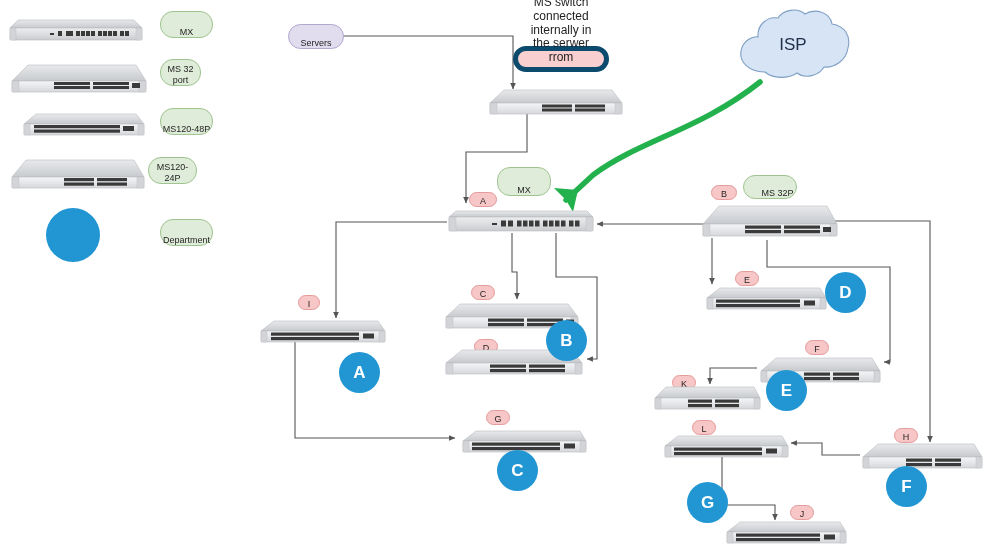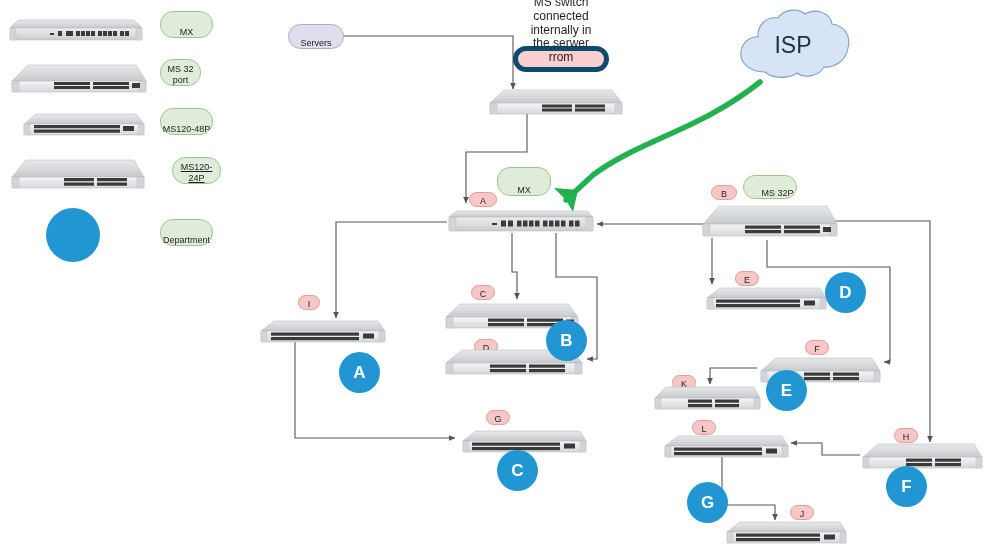--- a/index.html
+++ b/index.html
@@ -40,21 +40,21 @@
     display:flex;align-items:center;justify-content:center;
     color:#ffffff;font-size:17px;font-weight:bold;
   }
   .dept-plain{background:#2196d3;}
 
   
   .cloud-wrap{position:absolute;}
   .cloud-label{
     position:absolute;left:0;top:0;width:100%;height:100%;
     display:flex;align-items:center;justify-content:center;
-    font-size:23px;color:#20304a;
+    font-size:17px;color:#20304a;
   }
 
   
   .dev{position:absolute;}
   .dev svg{display:block;}
 </style>
 </head>
 <body>
 
 <div id="canvas">
@@ -185,21 +185,21 @@
       <rect x="6" y="25" width="7" height="11" fill="#d2d4d7" stroke="#b9bcc0" stroke-width="0.4"></rect>
       <rect x="131" y="25" width="7" height="11" fill="#d2d4d7" stroke="#b9bcc0" stroke-width="0.4"></rect>
       <g fill="#3a3a3a">
         <rect x="58" y="26" width="30" height="3.2"></rect>
           <rect x="58" y="30.5" width="30" height="3.2"></rect>
         <rect x="91" y="26" width="30" height="3.2"></rect>
           <rect x="91" y="30.5" width="30" height="3.2"></rect>
       </g>
     </svg>
   </div>
-  <div class="tag tag-green node" style="left:172px;top:157px;width:49px;height:27px;text-decoration:underline;">
+  <div class="tag tag-green node" style="left:148px;top:157px;width:49px;height:27px;">
     <span>MS120-24P</span>
   </div>
 
   <div class="dept dept-plain" style="left:46px;top:208px;width:54px;height:54px;"></div>
   <div class="tag tag-green node" style="left:160px;top:219px;width:53px;height:27px;">
     <span>Department</span>
   </div>
 
   <div class="tag tag-purple node" style="left:288px;top:24px;width:56px;height:25px;">
     <span>Servers</span>

